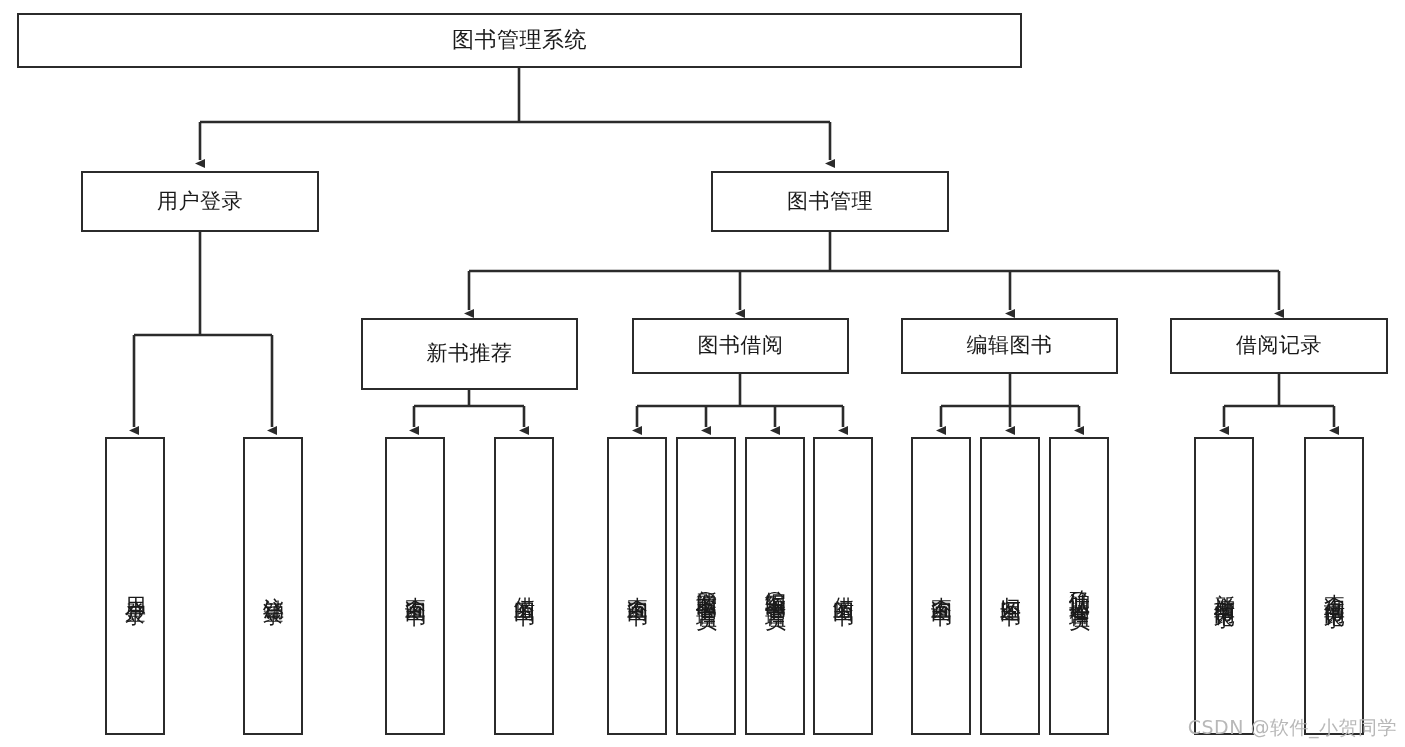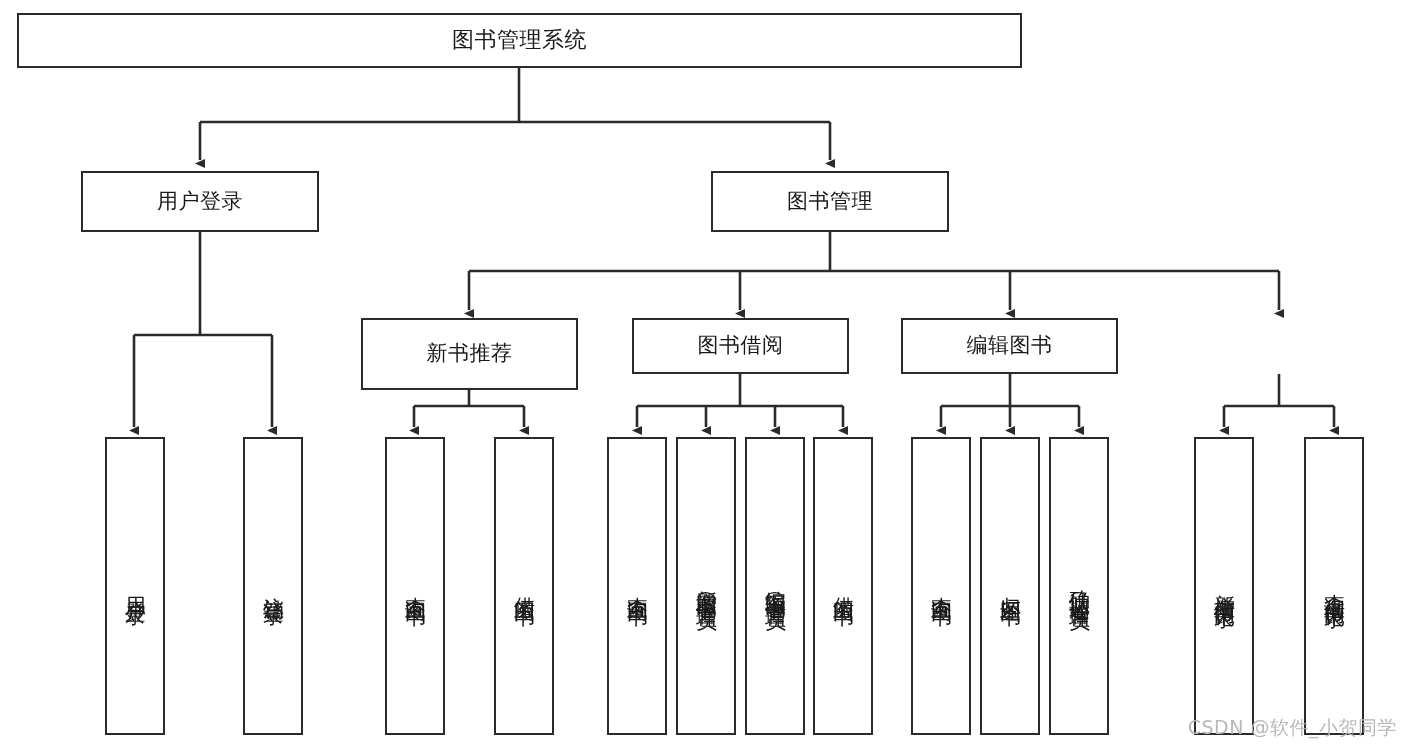--- a/index.html
+++ b/index.html
@@ -149,20 +149,23 @@
 
   <div class="node horiz" style="left:361px; top:318px; width:217px; height:72px;">
     <span class="node-label">新书推荐</span>
   </div>
   <div class="node horiz" style="left:632px; top:318px; width:217px; height:56px;">
     <span class="node-label">图书借阅</span>
   </div>
   <div class="node horiz" style="left:901px; top:318px; width:217px; height:56px;">
     <span class="node-label">编辑图书</span>
   </div>
+  <div class="node horiz" style="left:1170px; top:318px; width:218px; height:56px;">
+    <span class="node-label">借阅记录</span>
+  </div>
 
   <div class="node vert" style="left:105px; top:437px; width:60px; height:298px;">
     <span class="node-label">用户登录</span>
   </div>
   <div class="node vert" style="left:243px; top:437px; width:60px; height:298px;">
     <span class="node-label">注销登录</span>
   </div>
 
   <div class="node vert" style="left:385px; top:437px; width:60px; height:298px;">
     <span class="node-label">查询图书</span>

